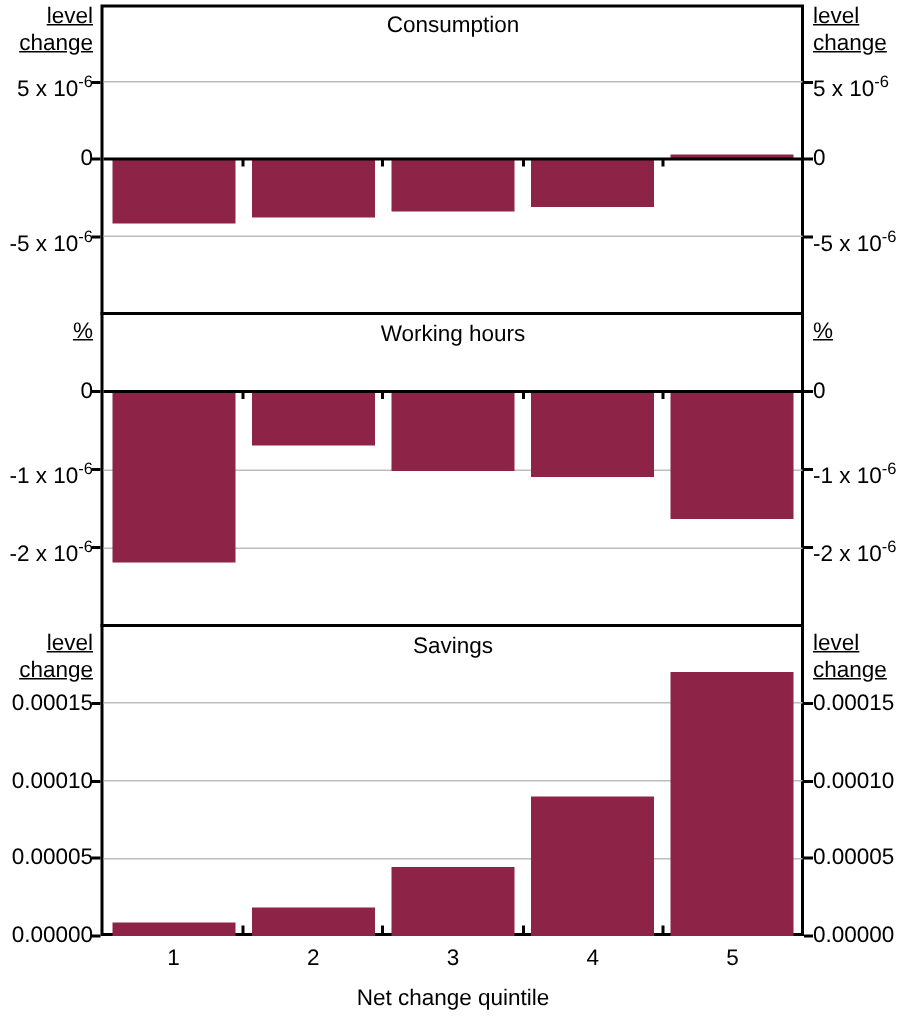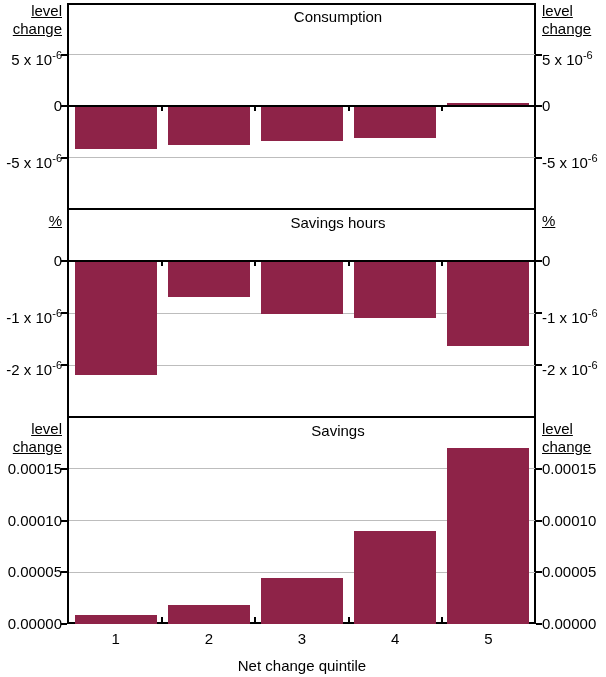--- a/index.html
+++ b/index.html
@@ -28,21 +28,21 @@
   }
   .ytick sup{font-size:11px;}
   .ytick.left{text-align:right;}
   .ytick.right{text-align:left;}
   .unit-label{
     font-size:15px;line-height:18px;white-space:nowrap;text-decoration:underline;
   }
   .unit-label.left{text-align:right;}
   .unit-label.right{text-align:left;}
   .panel-title{
-    font-size:15px;line-height:18px;text-align:center;white-space:nowrap;padding-left:36px;
+    font-size:15px;line-height:18px;text-align:center;white-space:nowrap;
   }
   .xtick{
     font-size:15px;line-height:18px;text-align:center;width:40px;
   }
   .x-title{
     font-size:15px;line-height:18px;text-align:center;white-space:nowrap;
   }
 </style>
 </head>
 <body>
@@ -97,21 +97,21 @@
       <div class="abs outer-tick" style="left: 61px; width: 6px; top: 364px;"></div>
       <div class="abs outer-tick" style="left: 536px; width: 6px; top: 364px;"></div>
       <div class="abs ytick left" style="right: 544px; top: 252px;">0</div>
       <div class="abs ytick right" style="left: 542px; top: 252px;">0</div>
       <div class="abs ytick left" style="right: 544px; top: 304px;">-1 x 10<sup>-6</sup></div>
       <div class="abs ytick right" style="left: 542px; top: 304px;">-1 x 10<sup>-6</sup></div>
       <div class="abs ytick left" style="right: 544px; top: 356px;">-2 x 10<sup>-6</sup></div>
       <div class="abs ytick right" style="left: 542px; top: 356px;">-2 x 10<sup>-6</sup></div>
       <div class="abs unit-label left" style="right: 544px; top: 212px;">%</div>
       <div class="abs unit-label right" style="left: 542px; top: 212px;">%</div>
-      <div class="abs panel-title" style="left: 69px; width: 466px; top: 214px;">Savings hours</div>
+      <div class="abs panel-title" style="left: 69px; width: 466px; top: 214px;">Working hours</div>
       <div class="abs panel-divider" style="left: 67px; width: 469px; top: 416px;"></div>
       <div class="abs gridline" style="left: 69px; width: 466px; top: 468.25px; background: rgb(189, 189, 189);"></div>
       <div class="abs gridline" style="left: 69px; width: 466px; top: 520px; background: rgb(189, 189, 189);"></div>
       <div class="abs gridline" style="left: 69px; width: 466px; top: 571.75px; background: rgb(189, 189, 189);"></div>
       <div class="abs bar" style="left: 74.6px; width: 82px; top: 614.685px; height: 9.315px; background: rgb(142, 35, 72);"></div>
       <div class="abs bar" style="left: 167.8px; width: 82px; top: 605.37px; height: 18.63px; background: rgb(142, 35, 72);"></div>
       <div class="abs bar" style="left: 261px; width: 82px; top: 578.46px; height: 45.54px; background: rgb(142, 35, 72);"></div>
       <div class="abs bar" style="left: 354.2px; width: 82px; top: 530.85px; height: 93.15px; background: rgb(142, 35, 72);"></div>
       <div class="abs bar" style="left: 447.4px; width: 82px; top: 448.05px; height: 175.95px; background: rgb(142, 35, 72);"></div>
       <div class="abs boundary-tick" style="left: 161.2px; top: 617px; height: 5px;"></div>

